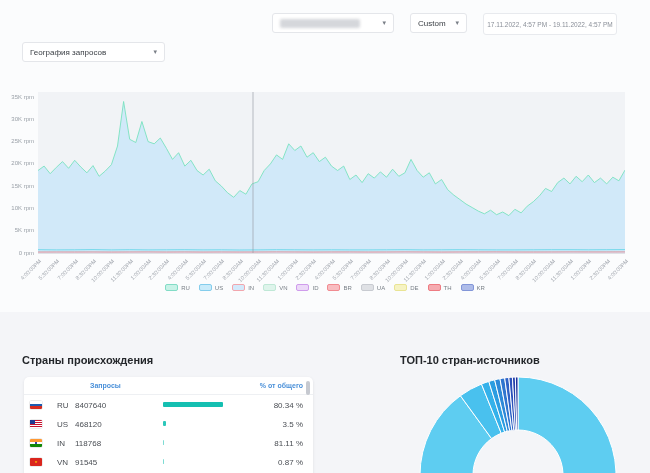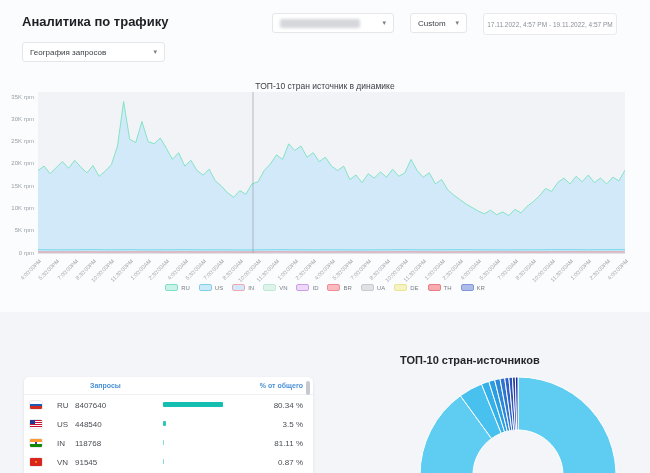--- a/index.html
+++ b/index.html
@@ -53,42 +53,40 @@
   .tbar{position:absolute;left:0;top:0;height:5px;border-radius:1px;background:#14bfb1;}
   .tpct{position:absolute;right:10px;top:5px;font-size:8px;color:#4a4e54;text-align:center;}
   .scroll-thumb{position:absolute;right:3px;top:4px;width:4px;height:14px;border-radius:2px;background:#c6c9d0;cursor:pointer;}
   #donut-svg{position:absolute;left:408px;top:372px;}
 </style>
 </head>
 <body>
 
 <div class="page">
 
-  <div class="page-title">Аналитика по трафику</div>
 
   <div class="select" style="left:272px;top:13px;width:122px;">
     <span class="blurblob"></span>
     <span class="caret">▾</span>
   </div>
 
   <div class="select" style="left:410px;top:13px;width:57px;">
     <span>Custom</span>
     <span class="caret">▾</span>
   </div>
 
   <div class="datebox">
     <span>17.11.2022, 4:57 PM - 19.11.2022, 4:57 PM</span>
   </div>
 
   <div class="select" style="left:22px;top:42px;width:143px;gap:28px;">
     <span>География запросов</span>
     <span class="caret">▾</span>
   </div>
 
-  <div class="chart-title">ТОП-10 стран источник в динамике</div>
   <div class="plot-bg"></div>
   <div id="ylabels">
       <div class="ylab" style="top: 93.5px;">35K rpm</div>
       <div class="ylab" style="top: 115.79px;">30K rpm</div>
       <div class="ylab" style="top: 138.08px;">25K rpm</div>
       <div class="ylab" style="top: 160.37px;">20K rpm</div>
       <div class="ylab" style="top: 182.66px;">15K rpm</div>
       <div class="ylab" style="top: 204.95px;">10K rpm</div>
       <div class="ylab" style="top: 227.24px;">5K rpm</div>
       <div class="ylab" style="top: 249.53px;">0 rpm</div>
@@ -176,20 +174,21 @@
         <span class="legend-swatch" style="background:#f5abb0;border:1px solid #ee7b82"></span>
         <span class="legend-label">TH</span>
       </div>
       <div class="legend-item">
         <span class="legend-swatch" style="background:#aebce9;border:1px solid #8296d8"></span>
         <span class="legend-label">KR</span>
       </div>
     </div>
 
   <div class="bottom-bg"></div>
+  <div class="section-title" style="left:22px;">Страны происхождения</div>
   <div class="section-title" style="left:400px;width:236px;text-align:left;">ТОП-10 стран-источников</div>
 
   <div class="table-card">
     <div class="thead">
       <span class="th th-req">Запросы</span>
       <span class="th th-pct">% от общего</span>
     </div>
     <div class="thdiv"></div>
 
     <div class="trow" style="top:19px;">
@@ -197,21 +196,21 @@
       <span class="tcode">RU</span>
       <span class="tnum">8407640</span>
       <span class="tbar-wrap">
           <span class="tbar" style="width: 60.255px;"></span>
         </span>
       <span class="tpct">80.34 %</span>
     </div>
     <div class="trow" style="top:38px;">
       <span class="flag f-us"></span>
       <span class="tcode">US</span>
-      <span class="tnum">448540</span>
+      <span class="tnum">468120</span>
       <span class="tbar-wrap">
           <span class="tbar" style="width: 2.625px; background: rgb(44, 199, 186);"></span>
         </span>
       <span class="tpct">3.5 %</span>
     </div>
     <div class="trow" style="top:57px;">
       <span class="flag f-in"></span>
       <span class="tcode">IN</span>
       <span class="tnum">118768</span>
       <span class="tbar-wrap">

